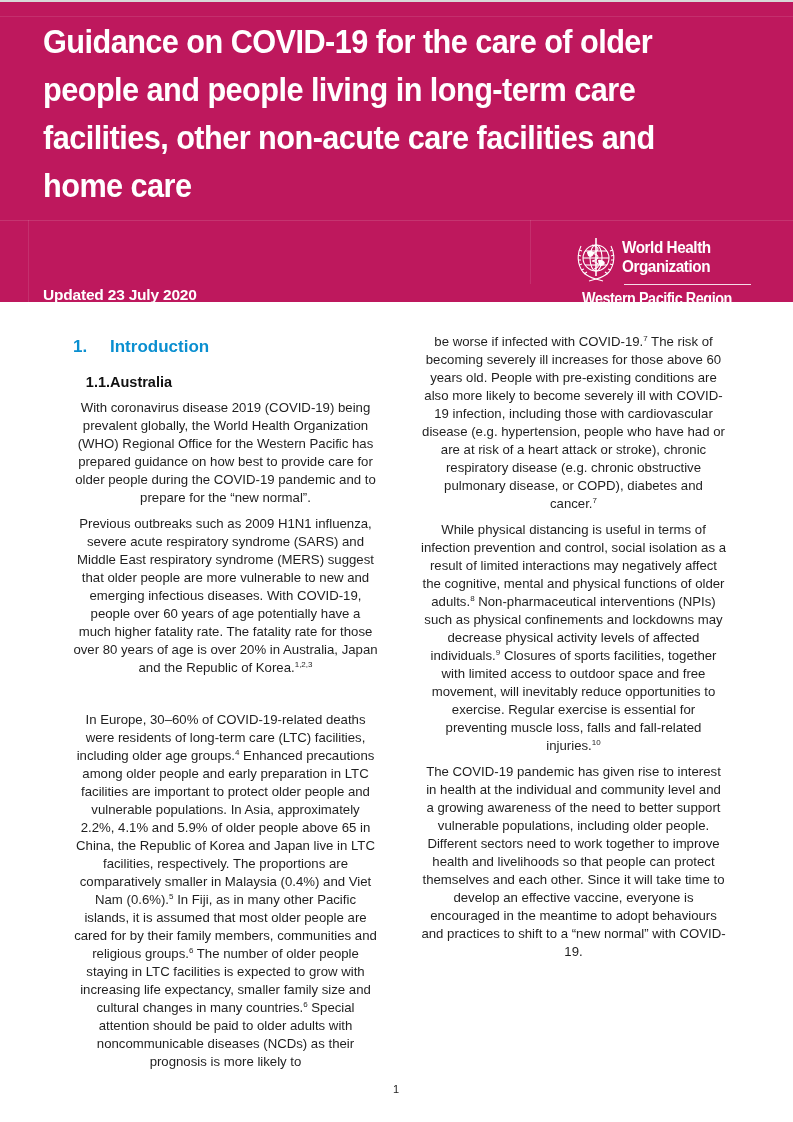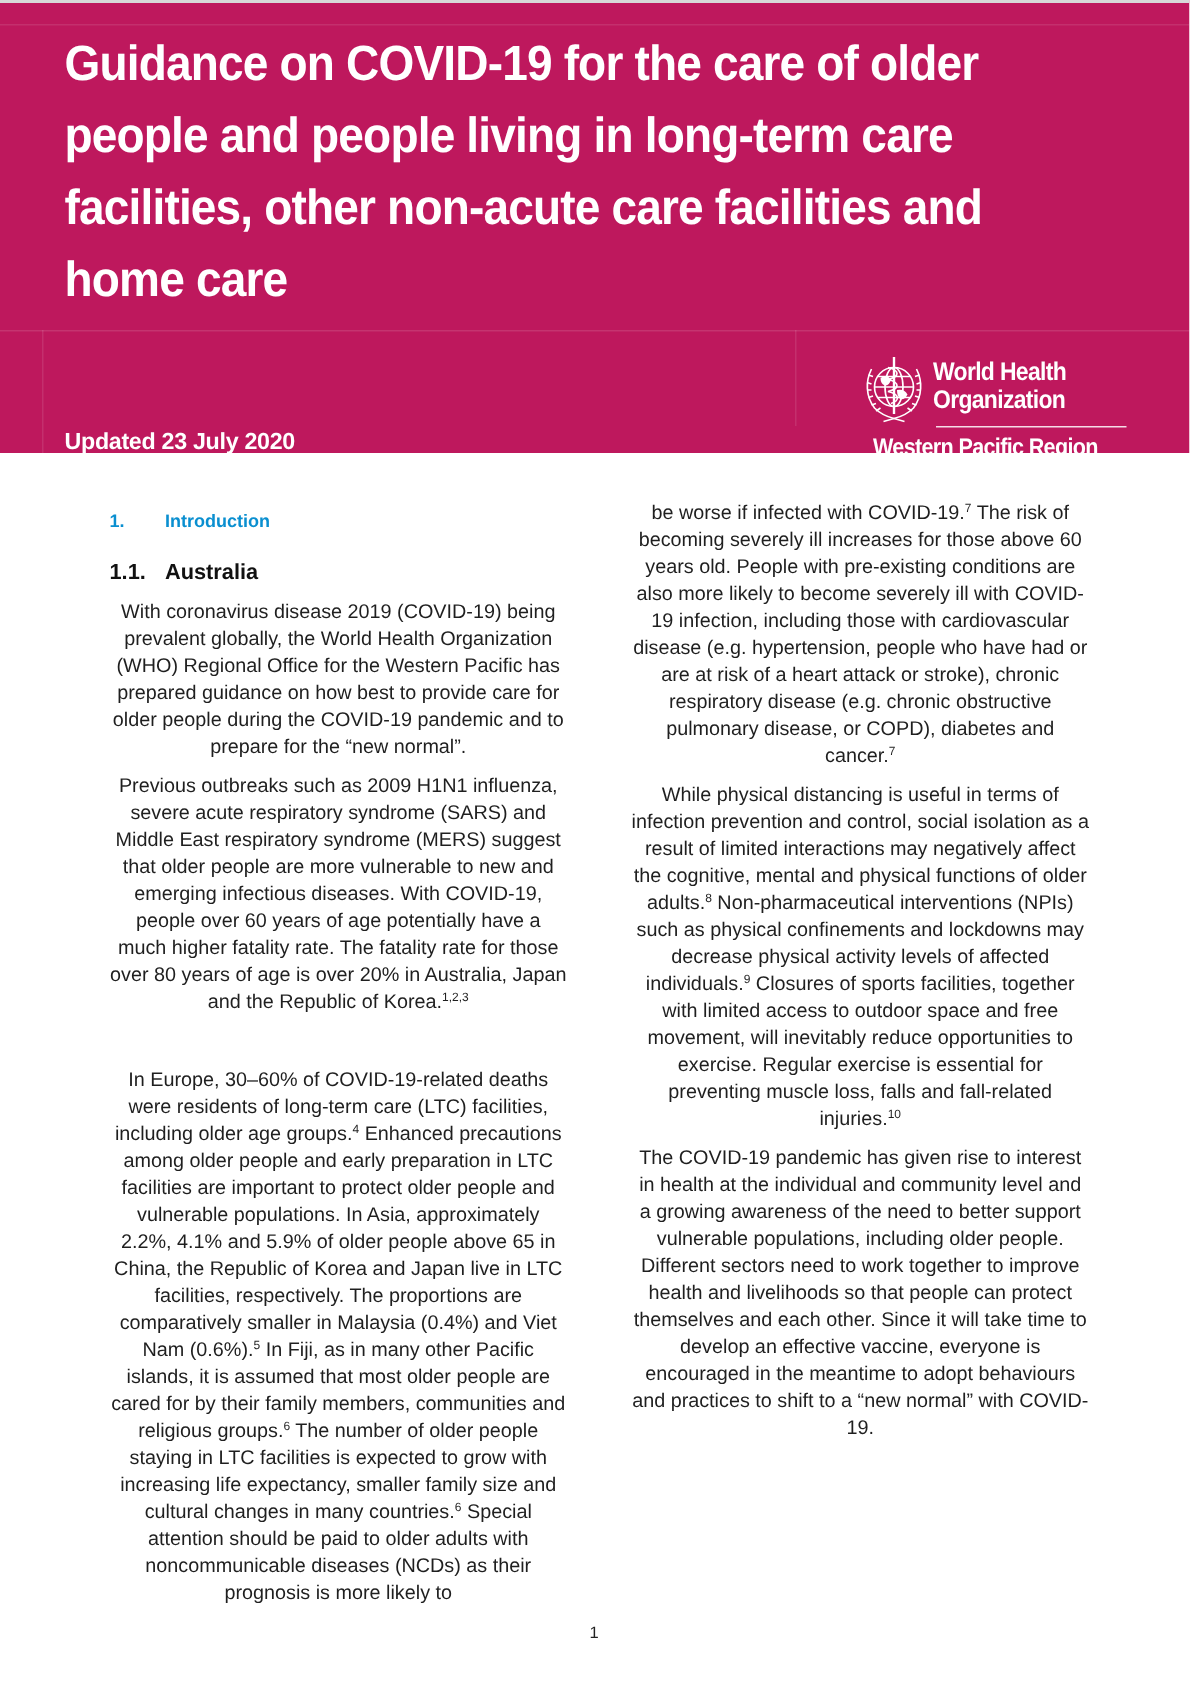--- a/index.html
+++ b/index.html
@@ -91,32 +91,32 @@
     line-height: 18px;
     color: #1f1f1f;
   }
   .col-left { left: 73px; top: 335px; }
   .col-right { left: 421px; top: 333px; }
   .col p { margin: 0 0 8px 0; text-align: center; }
   .col p.gap-big { margin-bottom: 34px; }
   sup { font-size: 8px; line-height: 0; vertical-align: 5px; }
   .h1 {
     margin: 0 0 12px 0;
-    font-size: 12px; font-weight: bold; color: #0a8fd0;
+    font-size: 17px; font-weight: bold; color: #0a8fd0;
     line-height: 24px;
     white-space: nowrap;
   }
   .h1 .num { display: inline-block; width: 37px; }
   .h2 {
     margin: 0 0 6px 0;
     font-size: 14.5px; font-weight: bold; color: #111;
     line-height: 22px;
     white-space: nowrap;
   }
-  .h2 .num { display: inline-block; width: 37px; }
+  .h2 .num { display: inline-block; width: 37px; text-align: right; }
   .page-number {
     position: absolute; left: 393px; top: 1083px;
     font-size: 11px; color: #222;
   }
 </style>
 </head>
 <body>
 
 <div class="header">
   <div class="top-strip"></div>

